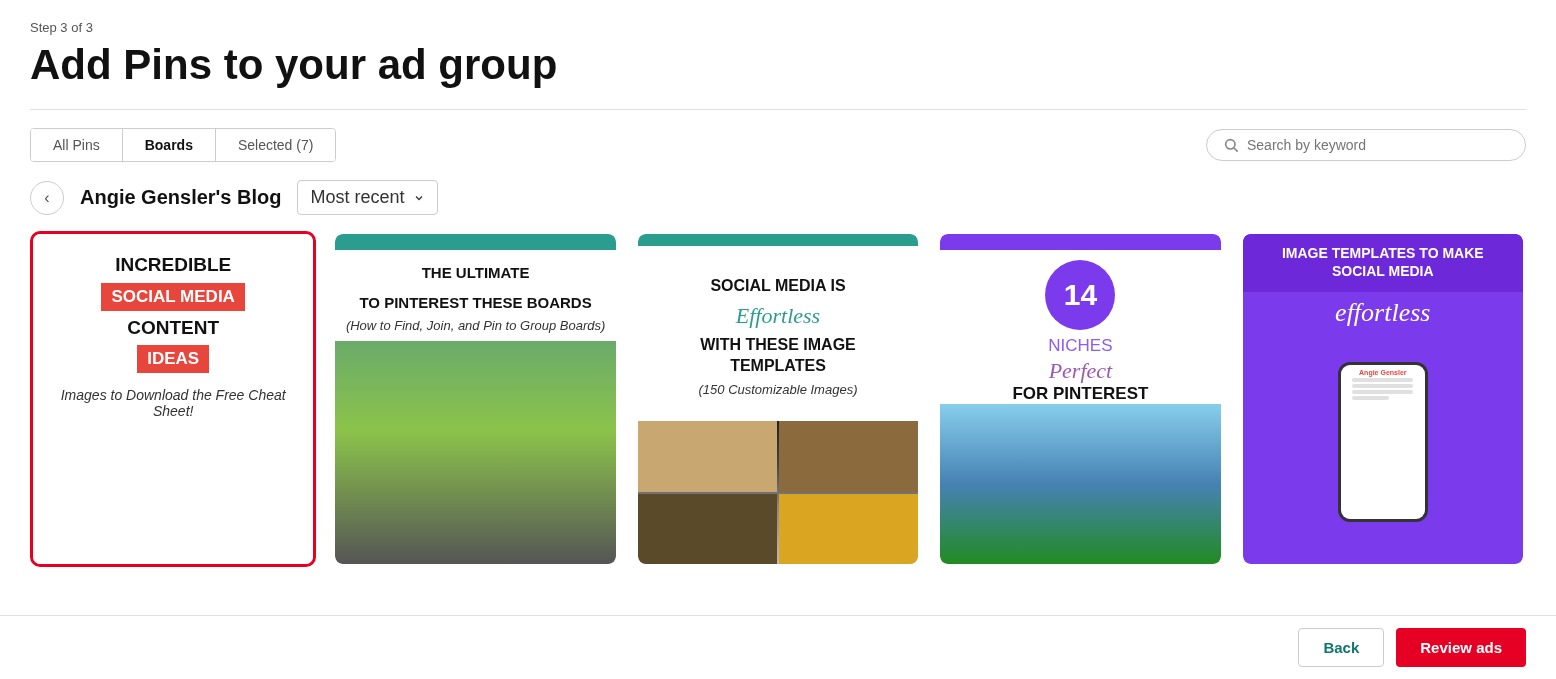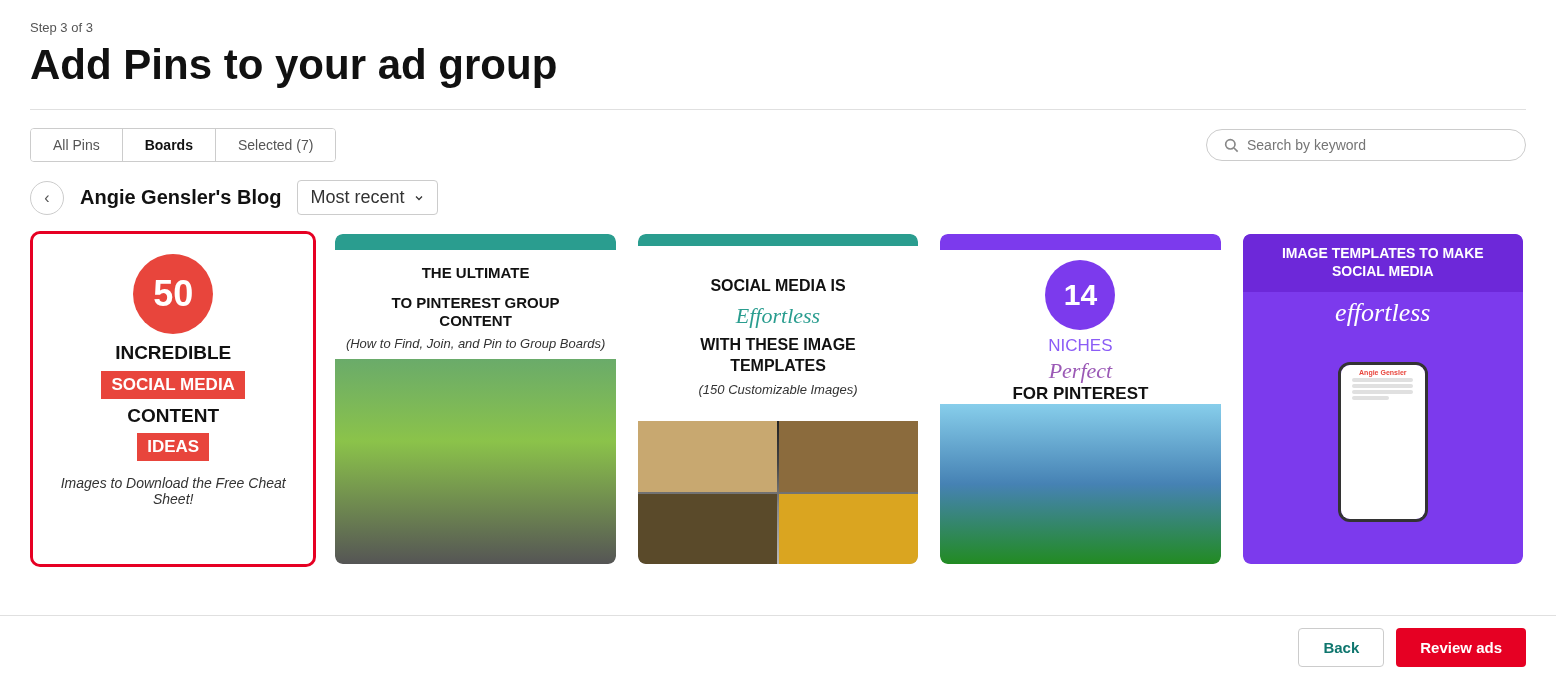--- a/index.html
+++ b/index.html
@@ -123,37 +123,36 @@
           <polyline points="6 9 12 15 18 9"></polyline>
         </svg>
     </div>
   </div>
 
   <div class="pins-grid">
 
     <div class="pin-card selected">
       <div class="pin-card-inner">
         <div class="pin1">
-          <div class="pin1-circle">50</div>
           <div class="pin1-text1">INCREDIBLE</div>
           <div class="pin1-badge">SOCIAL MEDIA</div>
           <div class="pin1-text2">CONTENT</div>
           <div class="pin1-badge2">IDEAS</div>
           <div class="pin1-italic">Images to Download the Free Cheat Sheet!</div>
         </div>
       </div>
     </div>
 
     <div class="pin-card">
       <div class="pin-card-inner">
         <div class="pin2">
           <div class="pin2-header"></div>
           <div style="padding: 8px 10px; text-align: center; flex-shrink:0;">
             <div class="pin2-title">THE ULTIMATE</div>
-            <div class="pin2-title">TO PINTEREST GROUP CONTENT</div>
+            <div class="pin2-title">TO PINTEREST THESE BOARDS</div>
             <div class="pin2-italic">(How to Find, Join, and Pin to Group Boards)</div>
           </div>
           <div class="pin2-img"></div>
         </div>
       </div>
     </div>
 
     <div class="pin-card">
       <div class="pin-card-inner">
         <div class="pin3">

